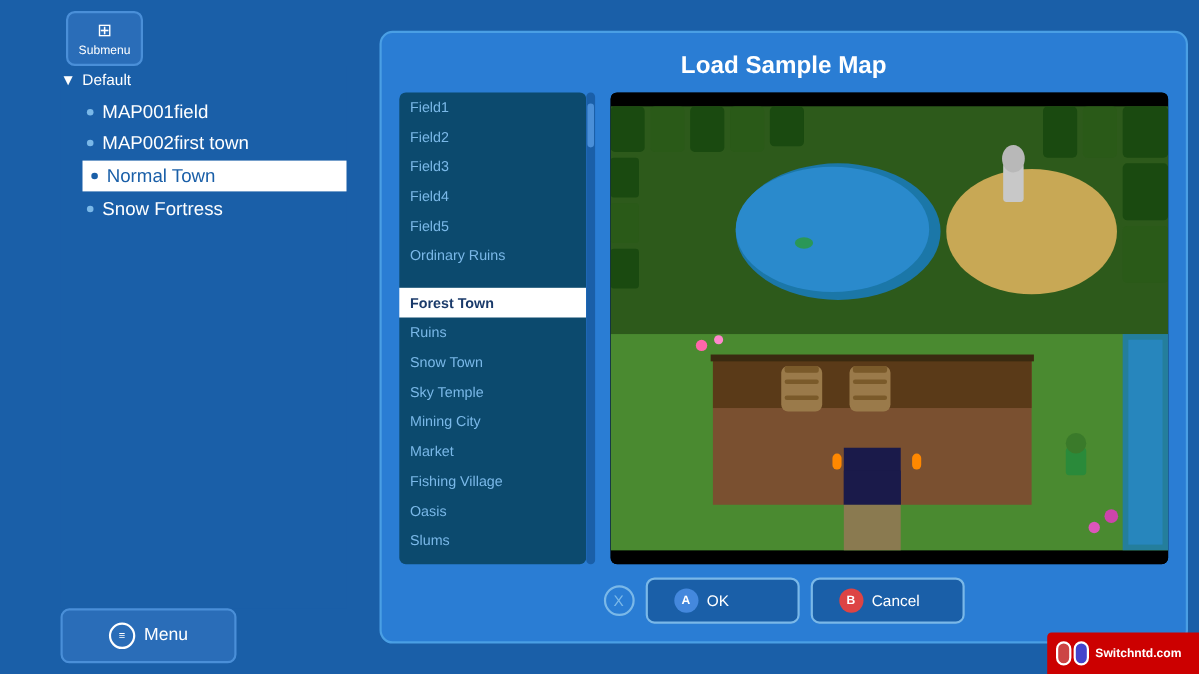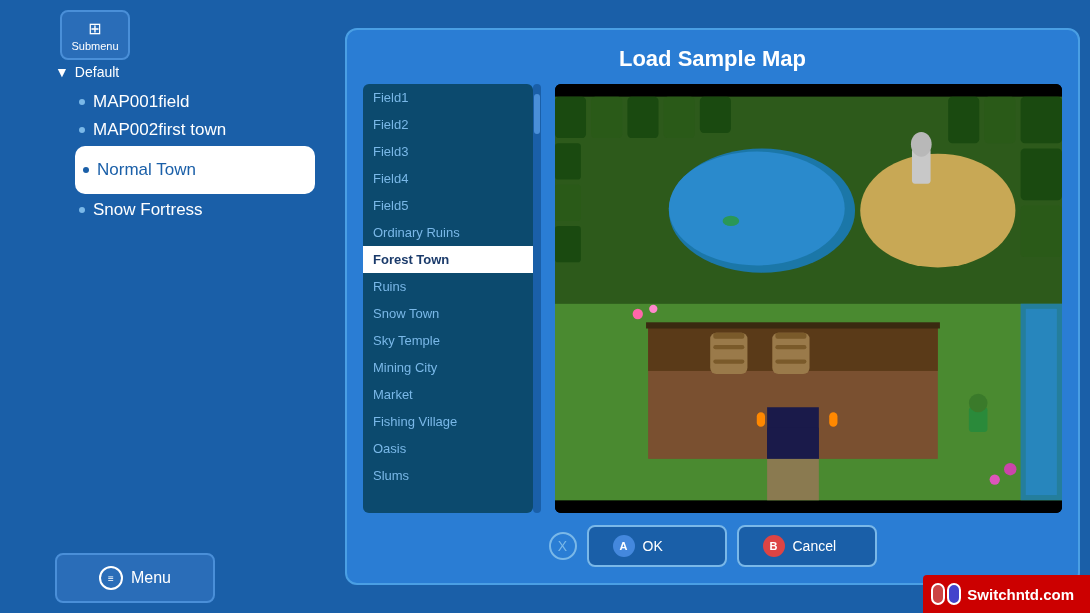--- a/index.html
+++ b/index.html
@@ -82,22 +82,22 @@
       color: white;
       font-size: 17px;
       padding: 2px 4px;
       cursor: pointer;
       border-radius: 4px;
     }
 
     .tree-item.selected {
       background: white;
       color: #1a5fa8;
-      border-radius: 10px;
-      padding: 14px 8px;
+      border-radius: 0;
+      padding: 4px 8px;
     }
 
     .tree-dot {
       width: 6px;
       height: 6px;
       border-radius: 50%;
       background: #7ab8e8;
       flex-shrink: 0;
     }
 
@@ -217,20 +217,21 @@
       color: #7ab8e8;
       font-size: 13px;
       cursor: pointer;
       white-space: nowrap;
     }
 
     .map-item.selected {
       background: white;
       color: #1a3a6a;
       font-weight: bold;
+      margin-top: 16px;
     }
 
     
     .preview-panel {
       flex: 1;
       background: #000;
       border-radius: 6px;
       overflow: hidden;
       position: relative;
     }
@@ -329,21 +330,21 @@
       padding: 8px 16px 8px 8px;
       display: flex;
       align-items: center;
       gap: 6px;
       border-radius: 4px 0 0 0;
       z-index: 100;
     }
 
     .brand-text {
       color: white;
-      font-size: 15px;
+      font-size: 11px;
       font-weight: bold;
     }
 
     
     .switch-logo {
       display: flex;
       gap: 2px;
     }
 
     .switch-left {

